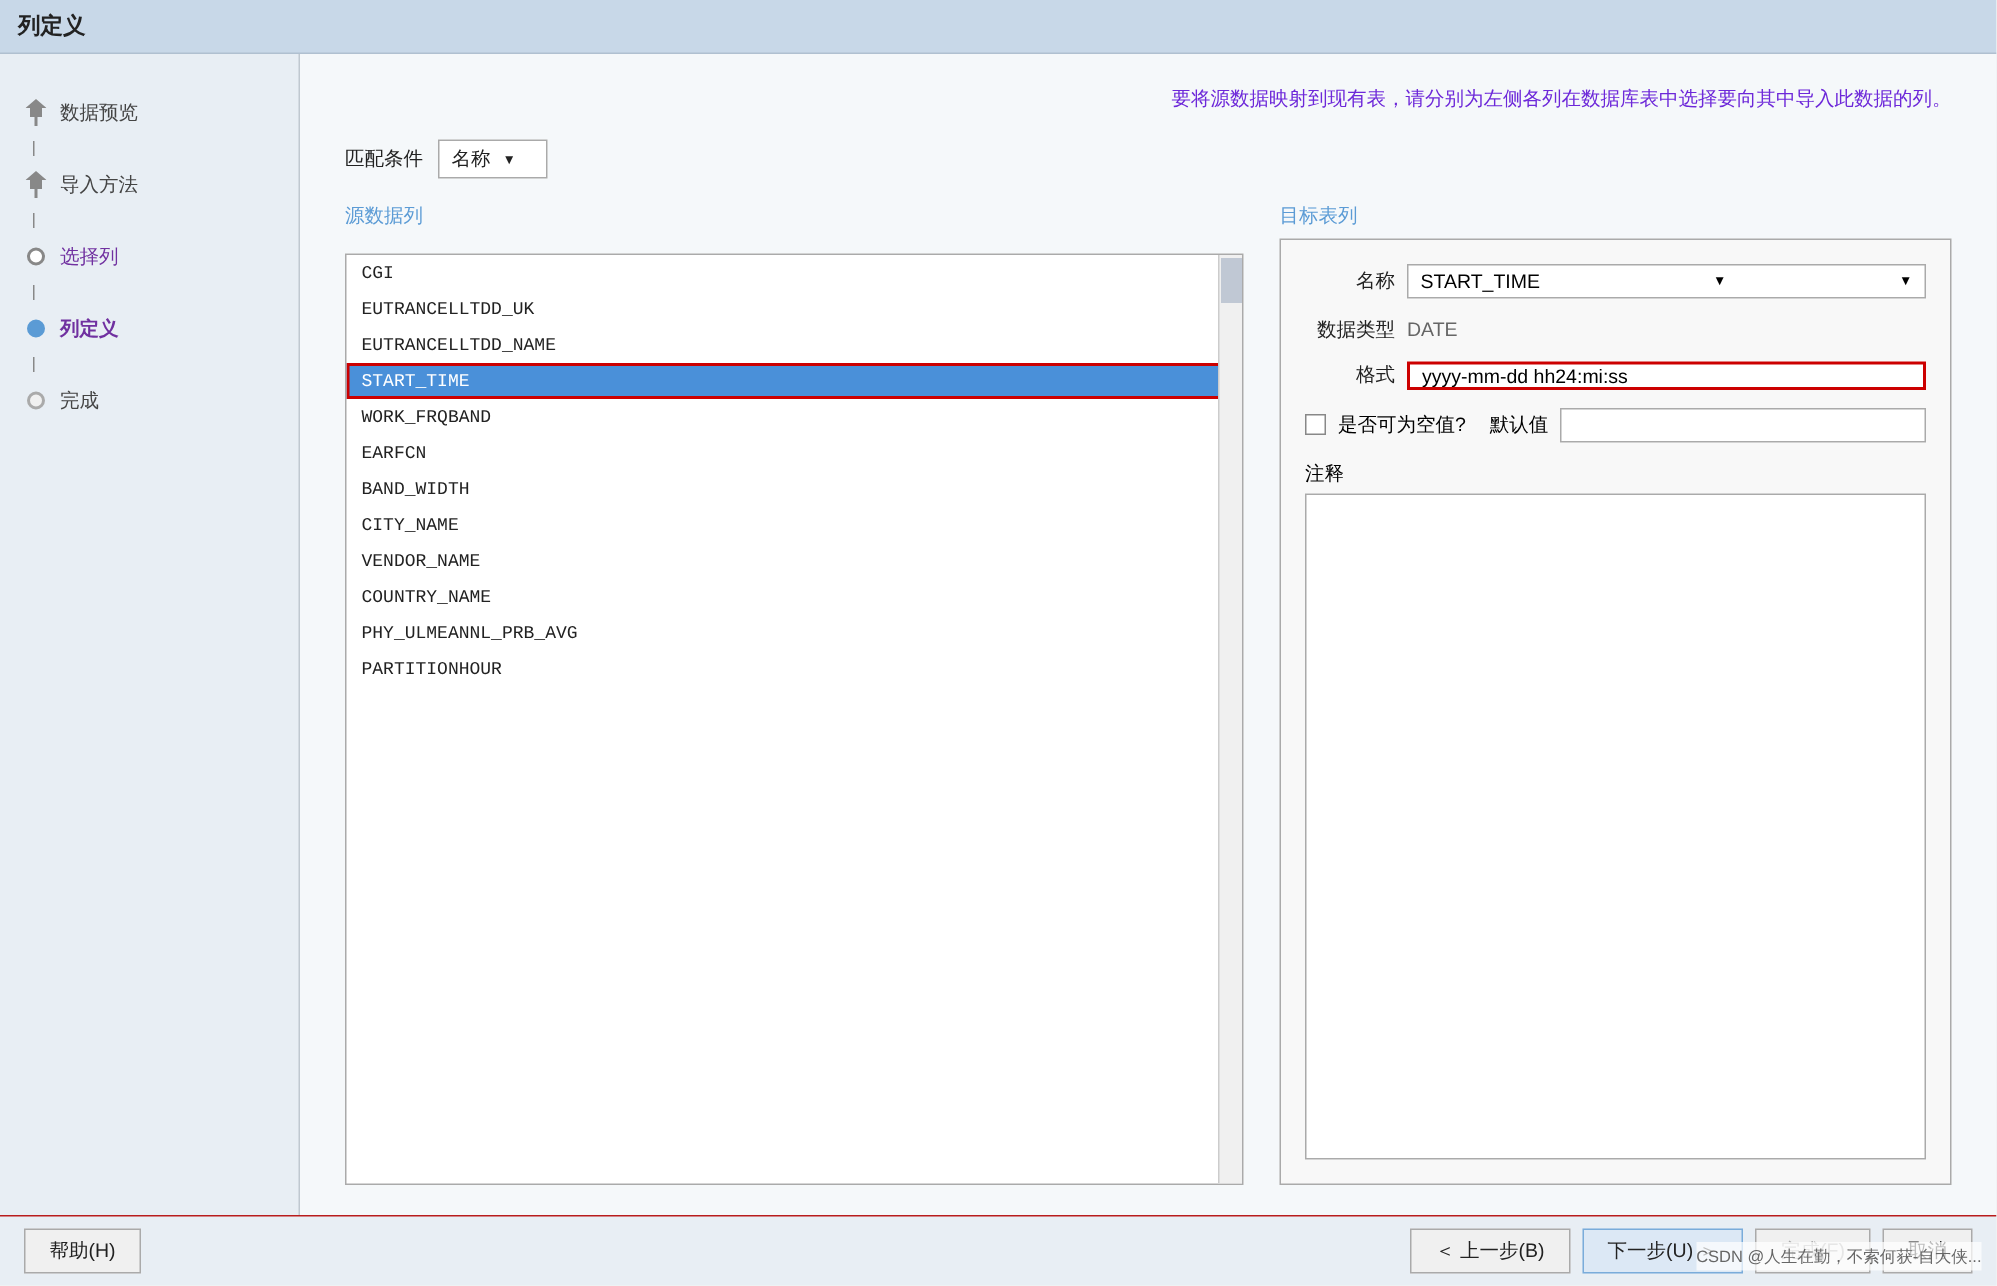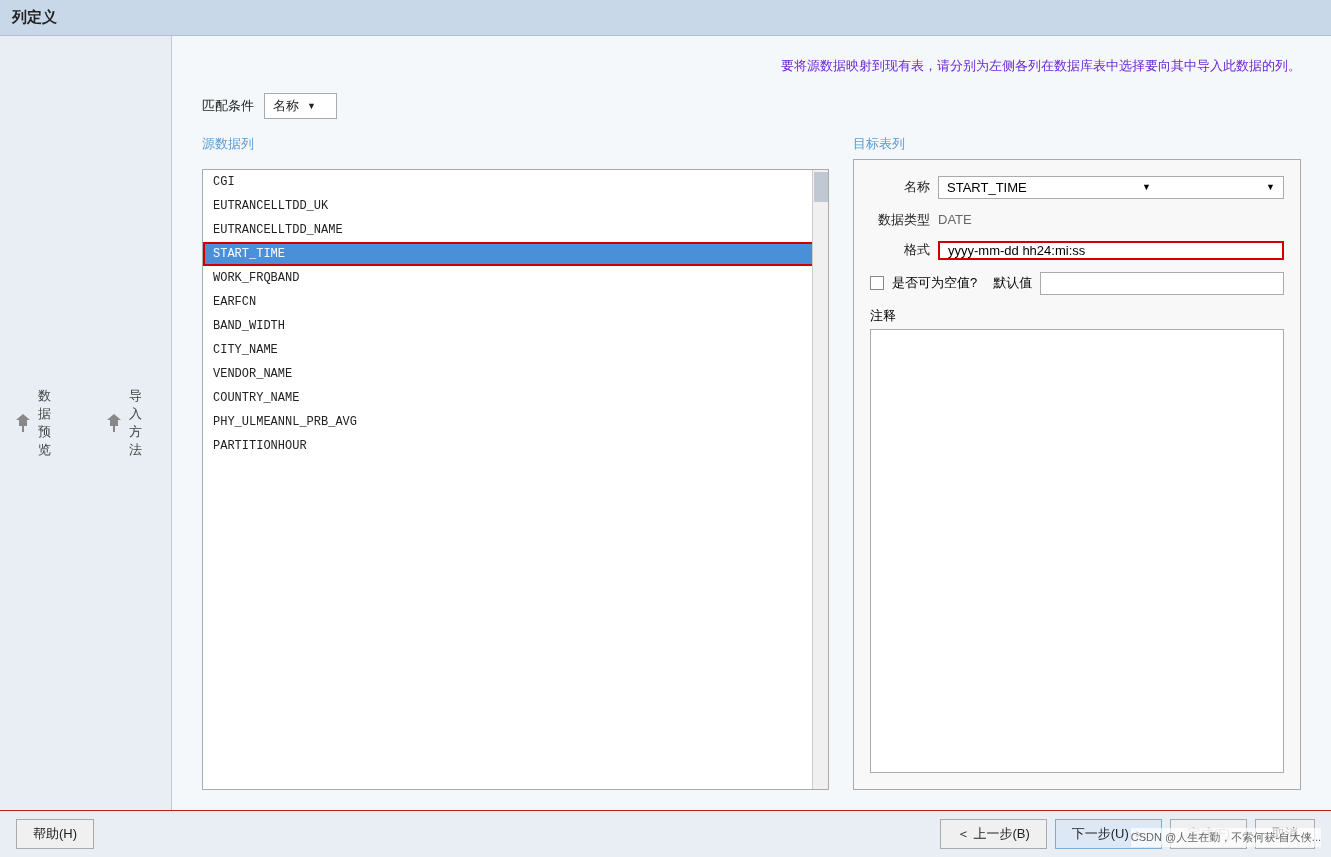--- a/index.html
+++ b/index.html
@@ -30,26 +30,26 @@
     }
 
     .content-area {
       display: flex;
       flex: 1;
       overflow: hidden;
     }
 
     
     .sidebar {
-      width: 172px;
+      width: 200px;
       background: #e8eef4;
       border-right: 1px solid #c0c8d0;
       padding: 20px 0;
       display: flex;
-      flex-direction: row;
+      flex-direction: column;
       gap: 0;
     }
 
     .sidebar-item {
       display: flex;
       align-items: center;
       gap: 8px;
       padding: 10px 16px;
       cursor: pointer;
       color: #444;

